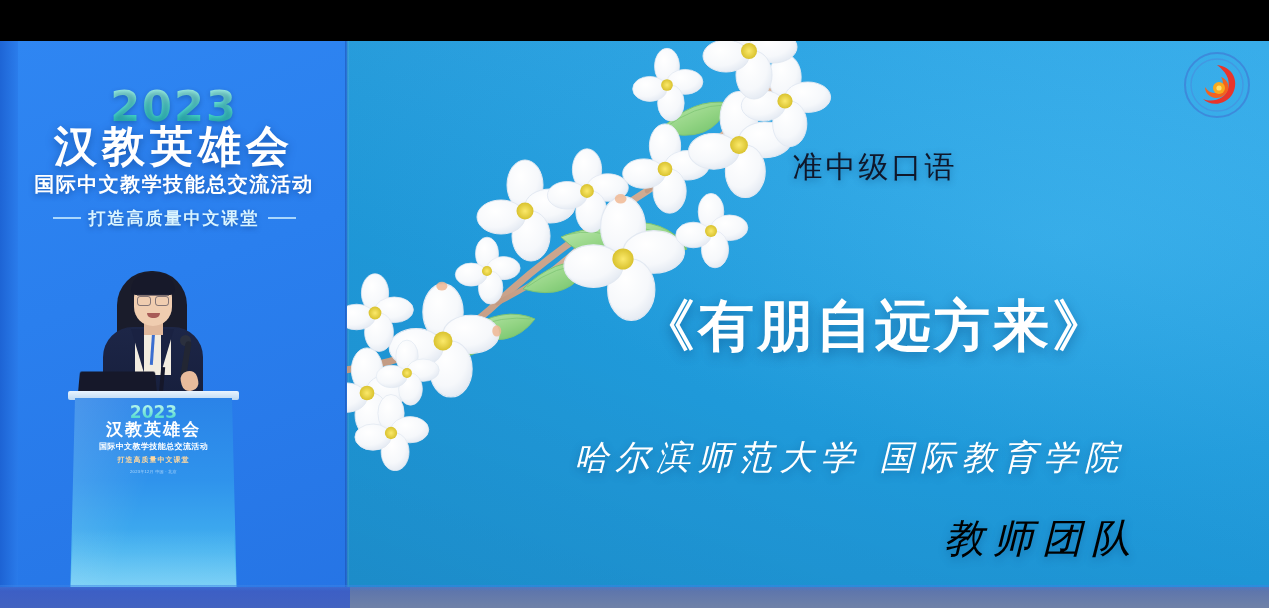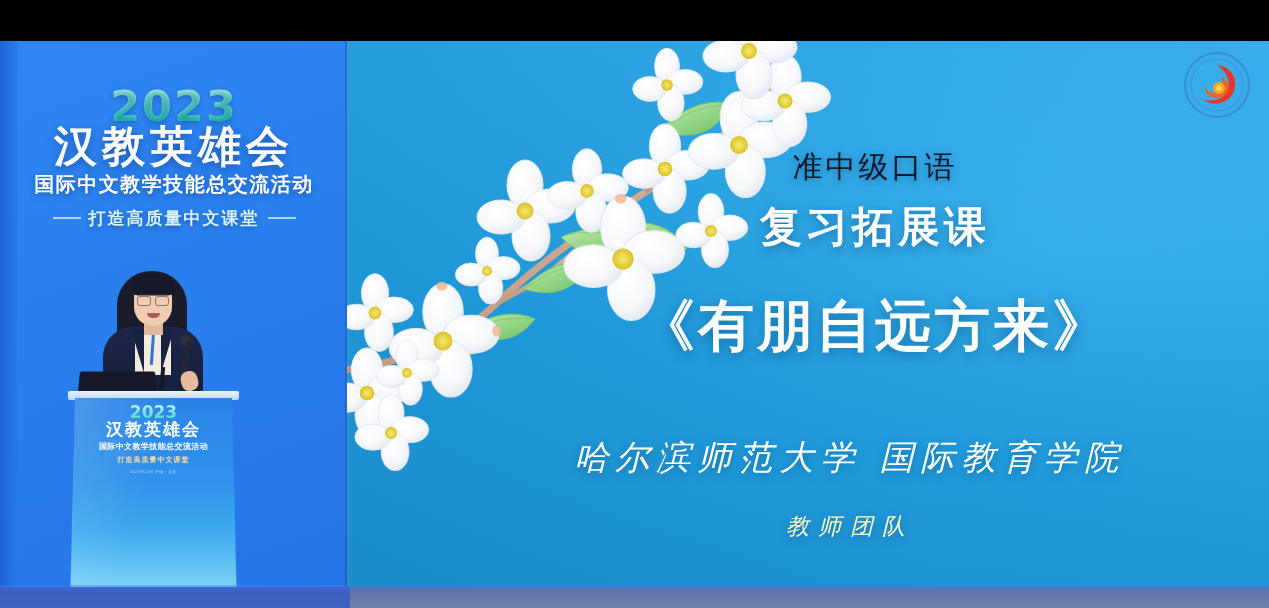--- a/index.html
+++ b/index.html
@@ -91,22 +91,22 @@
     font-size:56px;font-weight:bold;color:#ffffff;letter-spacing:3px;
     text-shadow:0 4px 12px rgba(0,60,115,.45);
   }
   .slide-org{
     position:absolute;left:560px;top:394px;width:580px;text-align:center;
     font-size:34px;color:#ffffff;letter-spacing:7px;font-style:italic;
     font-family:"DejaVu Serif","Liberation Serif",serif;
     text-shadow:0 3px 9px rgba(0,60,115,.40);
   }
   .slide-team{
-    position:absolute;left:560px;top:470px;width:580px;text-align:center;
-    font-size:23px;color:#fef9c3;letter-spacing:9px;font-style:italic;
+    position:absolute;left:560px;top:470px;width:580px;text-align:right;
+    font-size:40px;color:#000000;letter-spacing:9px;font-style:italic;
     font-family:"DejaVu Serif","Liberation Serif",serif;
     text-shadow:0 3px 9px rgba(0,60,115,.40);
   }
 
   
   .emblem{position:absolute;right:16px;top:8px;width:72px;height:72px;}
 
   
   .branch-layer{position:absolute;left:347px;top:0;width:560px;height:430px;overflow:hidden;}
 
@@ -458,21 +458,20 @@
     <div class="logo-main">汉教英雄会</div>
     <div class="logo-sub">国际中文教学技能总交流活动</div>
     <div class="logo-tag">
       <span class="rule"></span>
       <span>打造高质量中文课堂</span>
       <span class="rule"></span>
     </div>
   </div>
 
   <div class="slide-level nosel">准中级口语</div>
-  <div class="slide-course nosel">复习拓展课</div>
   <div class="slide-title nosel">《有朋自远方来》</div>
   <div class="slide-org nosel">哈尔滨师范大学  国际教育学院</div>
   <div class="slide-team nosel">教师团队</div>
 
   <div class="speaker">
     <div class="sp-hair-back"></div>
     <div class="sp-jacket"></div>
     <div class="sp-shirt"></div>
     <div class="sp-lapelL"></div>
     <div class="sp-lapelR"></div>

